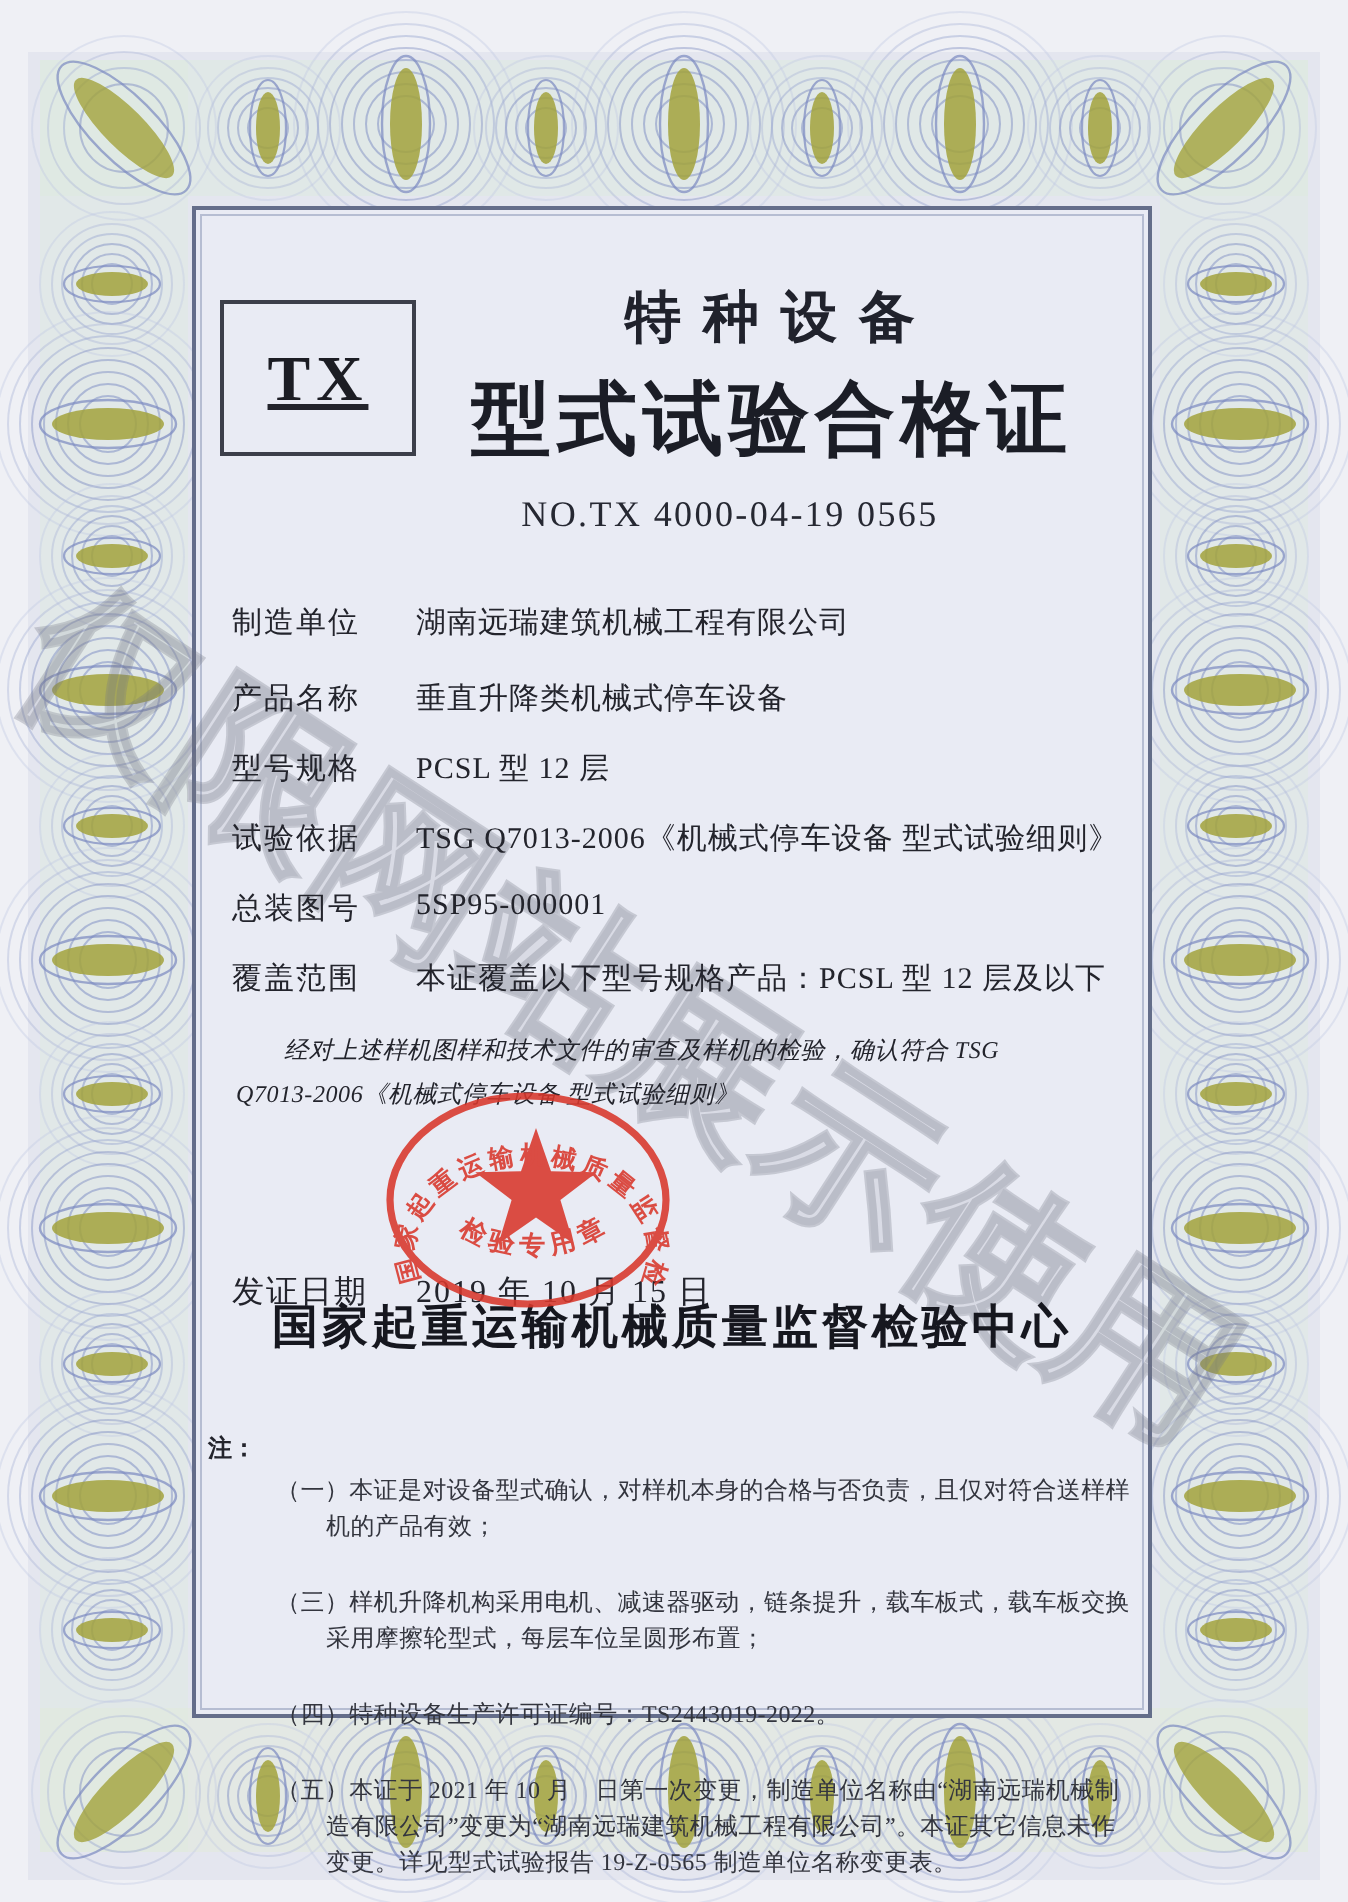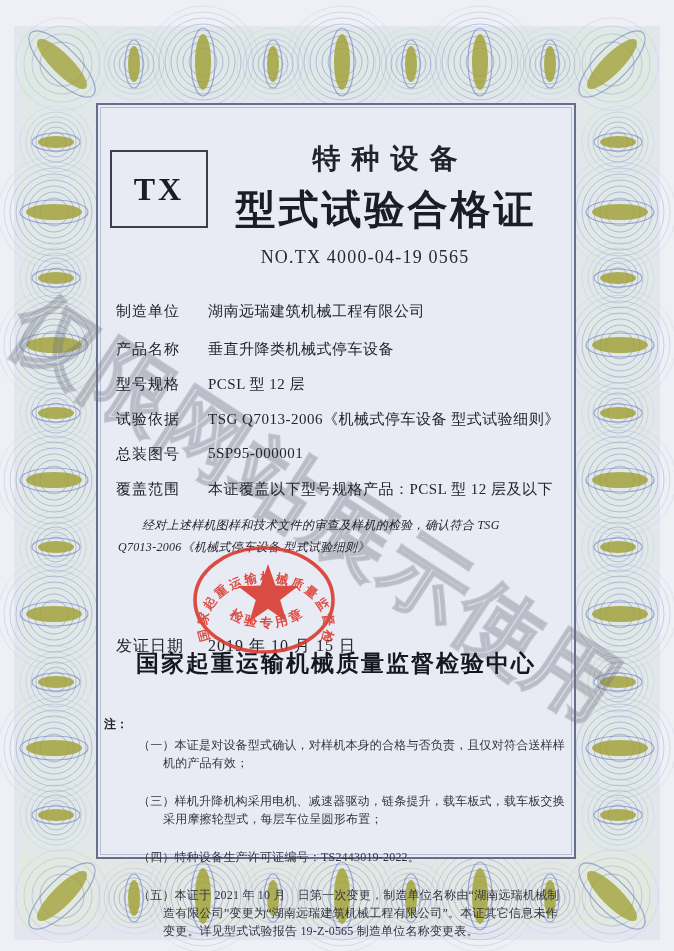--- a/index.html
+++ b/index.html
@@ -24,21 +24,21 @@
     font-family:"Liberation Sans","DejaVu Sans",sans-serif;font-weight:700;
     font-size:86px;letter-spacing:2px;
     color:rgba(115,118,132,0.13);
     -webkit-text-stroke:2px rgba(115,118,132,0.30);
     transform:rotate(33deg);transform-origin:0 0;pointer-events:none;
   }
   .content{position:absolute;left:0;top:0;width:674px;height:951px;z-index:4;}
   .abs{position:absolute;}
   .tx-box{
     left:110px;top:150px;width:98px;height:78px;border:2px solid #3c3f4a;
-    display:flex;align-items:center;justify-content:center;box-sizing:border-box;
+    display:flex;align-items:center;justify-content:center;box-sizing:border-box;text-decoration:underline;
   }
   .tx-text{font-size:32px;font-weight:700;letter-spacing:3px;color:#1c1d24;}
   .title-small{left:196px;top:140px;width:380px;text-align:center;font-size:28px;font-weight:600;letter-spacing:2px;color:#20222c;}
   .title-large{left:196px;top:182px;width:380px;text-align:center;font-size:40px;font-weight:600;letter-spacing:3px;color:#1b1d26;}
   .cert-no{left:152px;top:247px;width:426px;text-align:center;font-size:18px;letter-spacing:1.2px;color:#262832;}
   .field-row{left:116px;width:450px;font-size:15px;display:flex;}
   .field-label{width:78px;letter-spacing:1px;flex:none;}
   .field-value{margin-left:14px;letter-spacing:0.5px;}
   .conclusion{left:118px;top:514px;width:408px;font-size:12px;line-height:22px;text-indent:2em;letter-spacing:0.3px;font-style:italic;}
   .issue-row{left:116px;top:588px;width:420px;font-size:16px;display:flex;margin-top:48px;}

